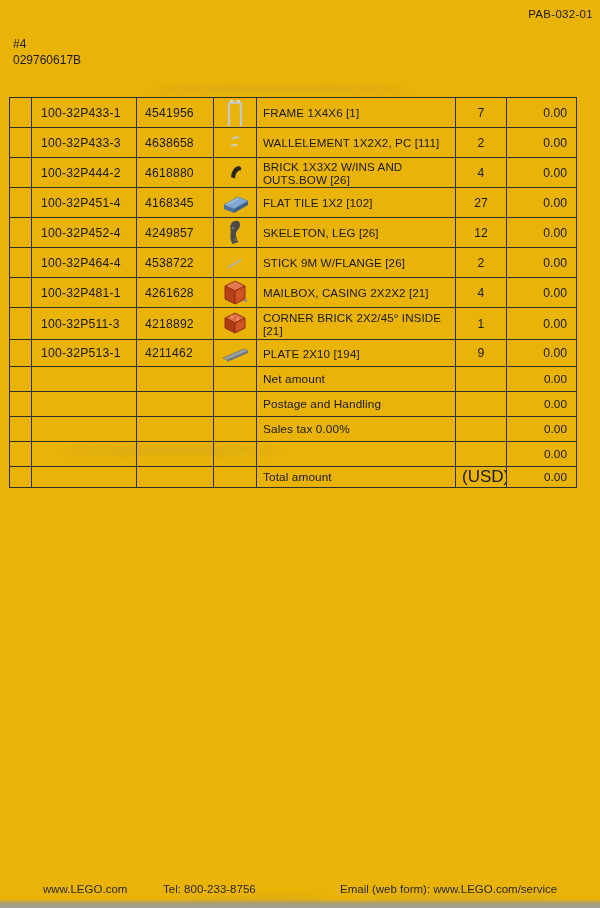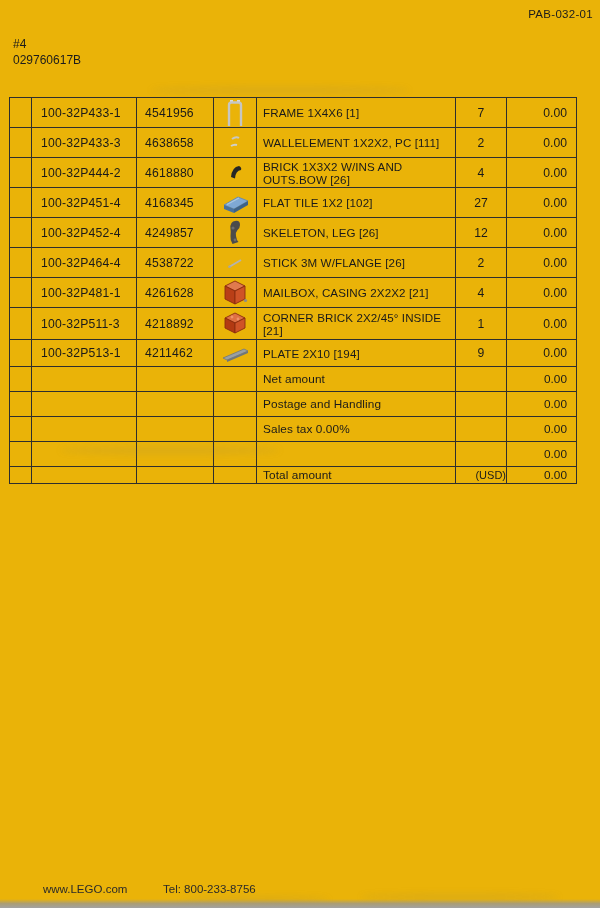--- a/index.html
+++ b/index.html
@@ -34,21 +34,21 @@
   td.c-img  { text-align:center; }
   td.c-img svg { display:block; margin:0 auto; }
   td.c-desc { padding-left:6px; font-size:11.6px;
               line-height:13px; white-space:pre-line; letter-spacing:.1px; }
   td.c-qty  { text-align:center; font-size:12.2px; }
   td.c-price{ text-align:right; padding-right:9px; font-size:12.2px; }
   tr.sum-row { height:25px; }
   tr.sum-row td.c-desc { font-size:11.8px; }
   tr.sum-row td.c-price { font-size:11.8px; }
   tr.sum-row.total { height:17px; }
-  td.c-unit { text-align:right; padding-left:6px; font-size:11px; }
+  td.c-unit { text-align:center; padding-left:6px; font-size:17px; }
   .footer { position:absolute; top:883px; left:0; width:548px; height:16px;
             font-size:11.5px; color:#2a2a2a; }
   .footer span { position:absolute; white-space:nowrap; }
   .f-web   { left:43px; }
   .f-phone { left:163px; }
   .f-email { left:340px; }
   .scan-band {
     position:absolute; left:0; bottom:0; width:600px; height:9px;
     background:linear-gradient(to bottom, rgba(170,170,170,0), rgba(150,150,150,.75), #a2a2a2);
   }
@@ -165,21 +165,21 @@
     <tr class="item-row">
       <td></td>
       <td class="c-part">100-32P464-4</td>
       <td class="c-item">4538722</td>
       <td class="c-img">
         <span><svg width="34" height="24" viewBox="0 0 34 24">
           <path d="M11 16 L23 9" stroke="#b3b3b0" stroke-width="2" fill="none"></path>
           <circle cx="11.5" cy="15.8" r="1.3" fill="#a7a7a4"></circle>
         </svg></span>
       </td>
-      <td class="c-desc">STICK 3M W/FLANGE [26]</td>
+      <td class="c-desc">STICK 9M W/FLANGE [26]</td>
       <td class="c-qty">2</td>
       <td class="c-price">0.00</td>
     </tr>
 
     <tr class="item-row">
       <td></td>
       <td class="c-part">100-32P481-1</td>
       <td class="c-item">4261628</td>
       <td class="c-img">
         <span><svg width="34" height="28" viewBox="0 0 34 28">
@@ -277,16 +277,17 @@
     </table>
 
   <div class="smudge sm1"></div>
   <div class="smudge sm2"></div>
   <div class="smudge sm3"></div>
   <div class="smudge sm4"></div>
 
   <div class="footer">
     <span class="f-web">www.LEGO.com</span>
     <span class="f-phone">Tel: 800-233-8756</span>
+    <span class="f-email">Email (web form): www.LEGO.com/service</span>
   </div>
 
   <div class="scan-band"></div>
 </div>
 
 </body></html>

